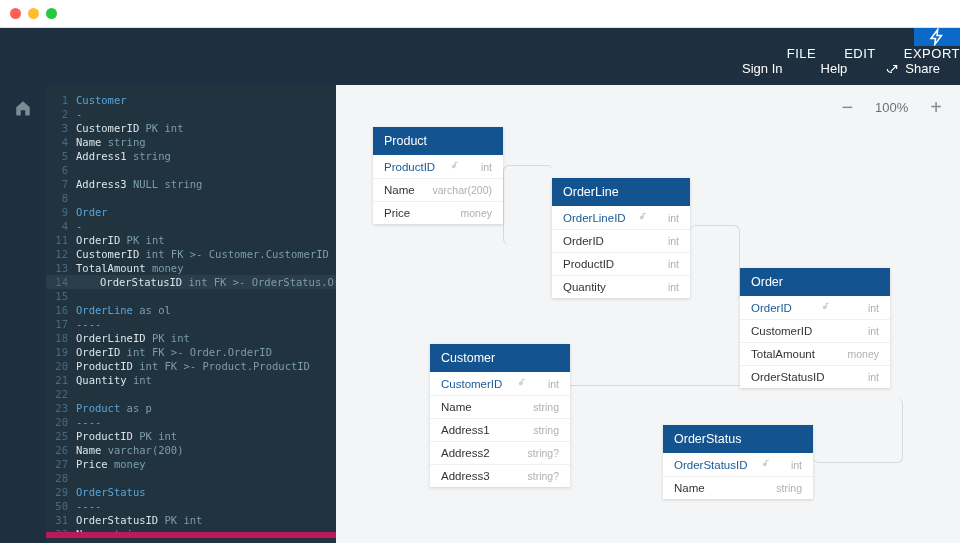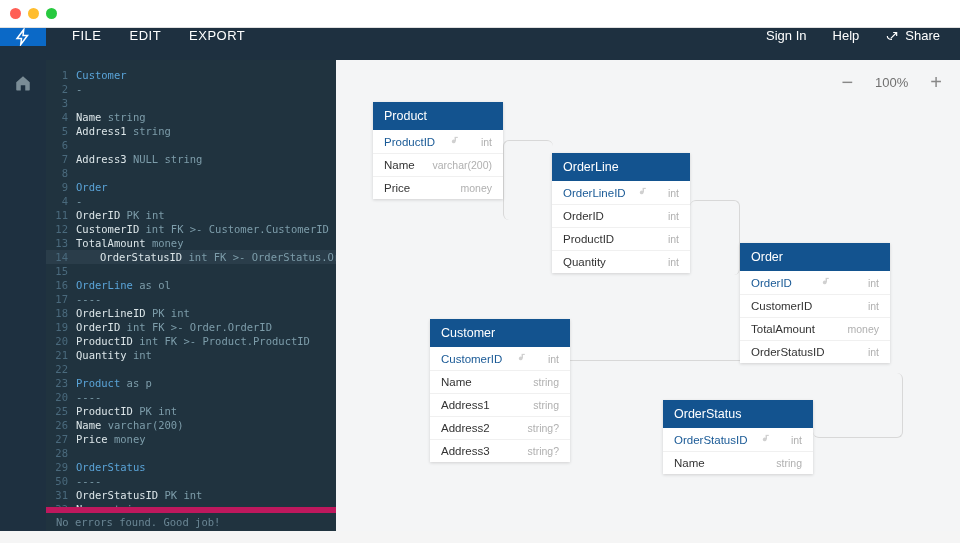--- a/index.html
+++ b/index.html
@@ -18,46 +18,47 @@
   align-items: center;
   padding-left: 10px;
   gap: 7px;
 }
 .traffic-light { width: 11px; height: 11px; border-radius: 50%; }
 .tl-red { background: #ff5f56; }
 .tl-yellow { background: #ffbd2e; }
 .tl-green { background: #27c93f; }
 
 .topbar {
-  height: 32px;
+  height: 57px;
   background: #1e3040;
   display: flex;
-  align-items: flex-start;
+  align-items: flex-end;
   color: #fff;
+  flex-direction: column;
 }
 .logo-box {
   width: 46px;
   background: #0b69c7;
   display: flex;
   align-items: center;
   justify-content: center;
 }
 .menu-left {
   display: flex;
   align-items: center;
   gap: 28px;
   padding-left: 26px;
   font-size: 13px;
   letter-spacing: 0.5px;
 }
 .menu-right {
   margin-left: auto;
   display: flex;
   align-items: center;
-  gap: 26px;
+  gap: 38px;
   padding-right: 20px;
   font-size: 13px;
 }
 .share-btn { display: flex; align-items: center; gap: 6px; }
 
 .main {
   display: flex;
   height: calc(543px - 28px - 44px);
 }
 .left-rail {
@@ -206,20 +207,21 @@
         <div class="code-line">
           <div class="gutter">1</div>
           <div class="code"><span class="tok-title">Customer</span></div>
         </div>
         <div class="code-line">
           <div class="gutter">2</div>
           <div class="code"><span class="tok-key">-</span></div>
         </div>
         <div class="code-line">
           <div class="gutter">3</div>
+          <div class="code"><span class="tok-field">CustomerID</span> <span class="tok-key">PK int</span></div>
         </div>
         <div class="code-line">
           <div class="gutter">4</div>
           <div class="code"><span class="tok-field">Name</span> <span class="tok-type">string</span></div>
         </div>
         <div class="code-line">
           <div class="gutter">5</div>
           <div class="code"><span class="tok-field">Address1</span> <span class="tok-type">string</span></div>
         </div>
         <div class="code-line">

